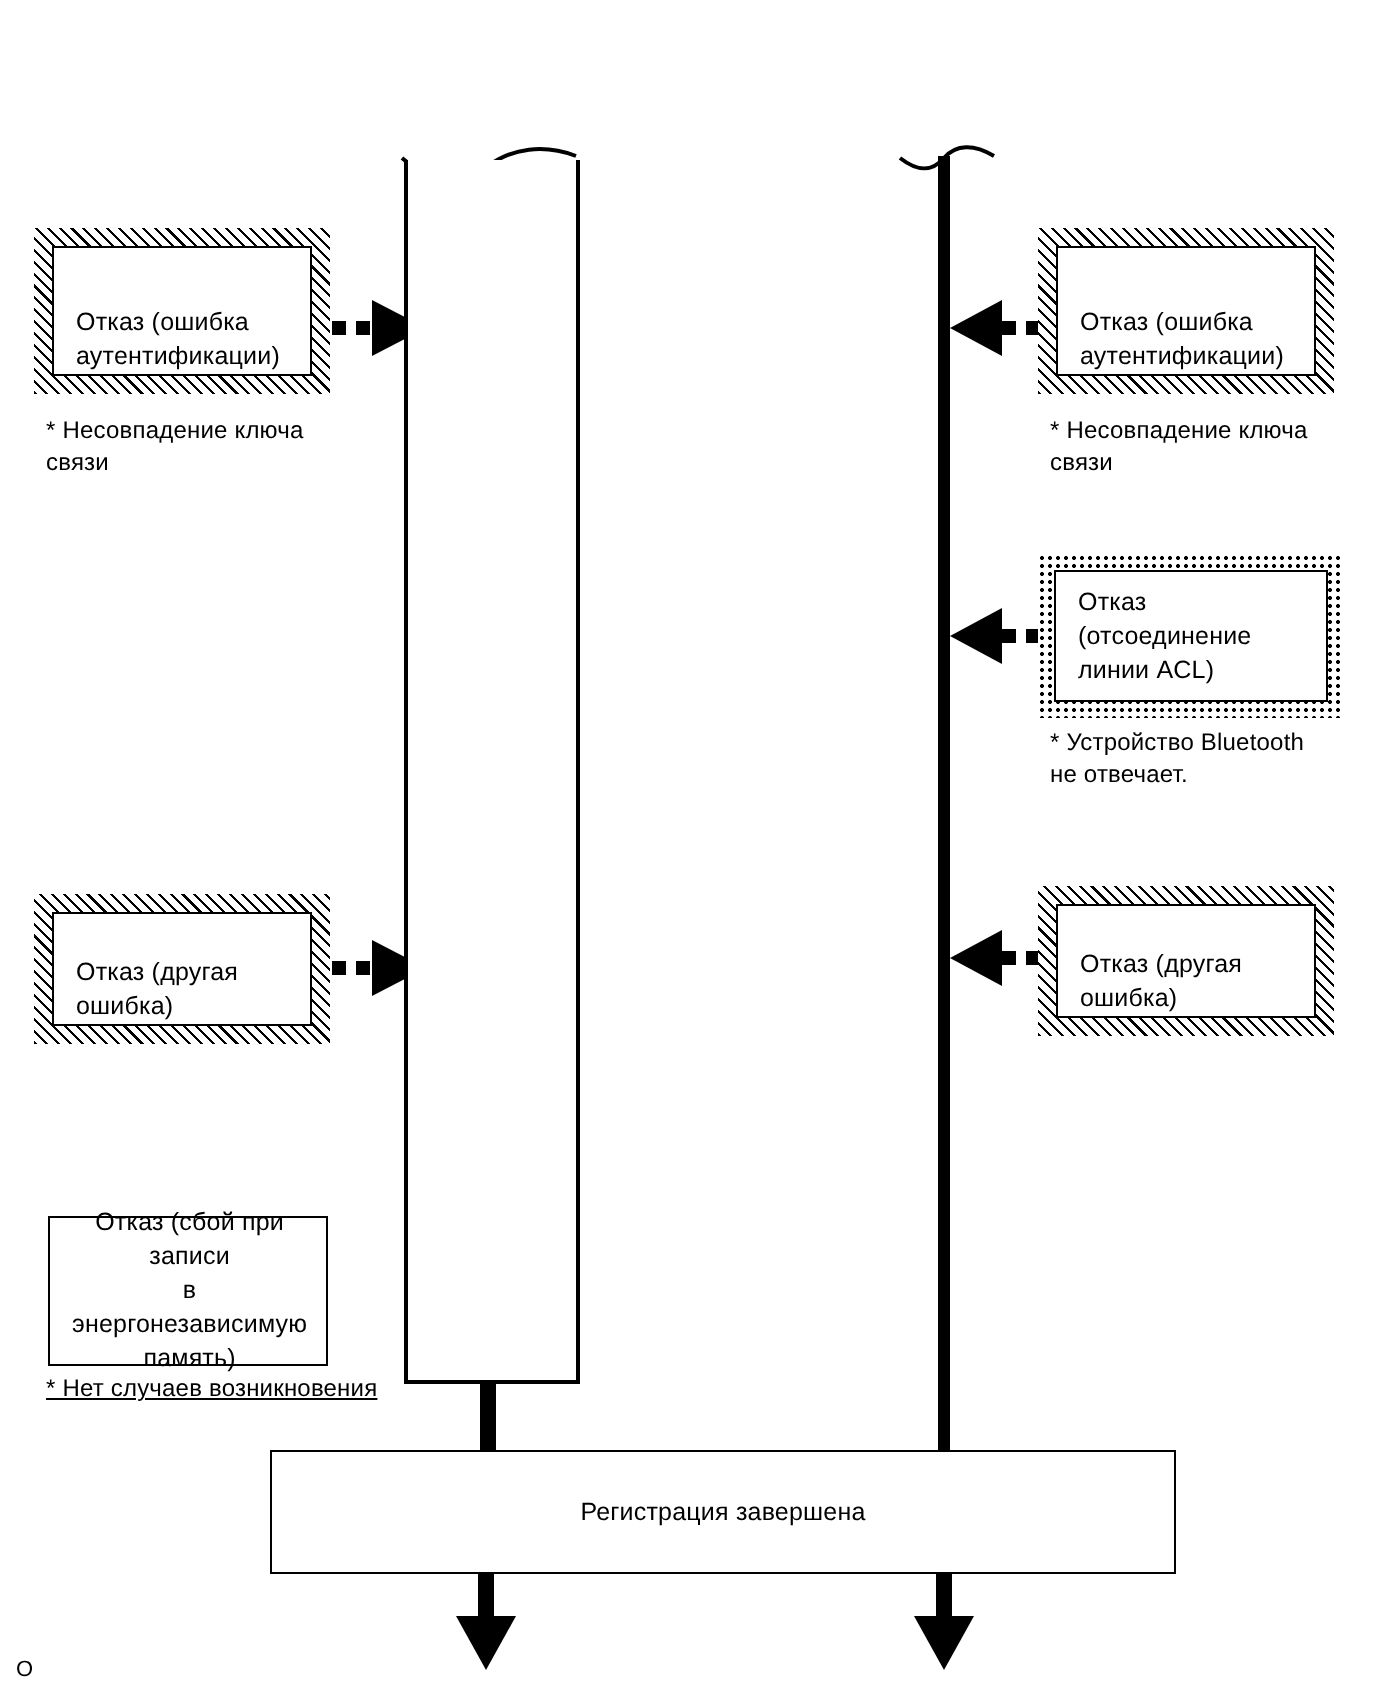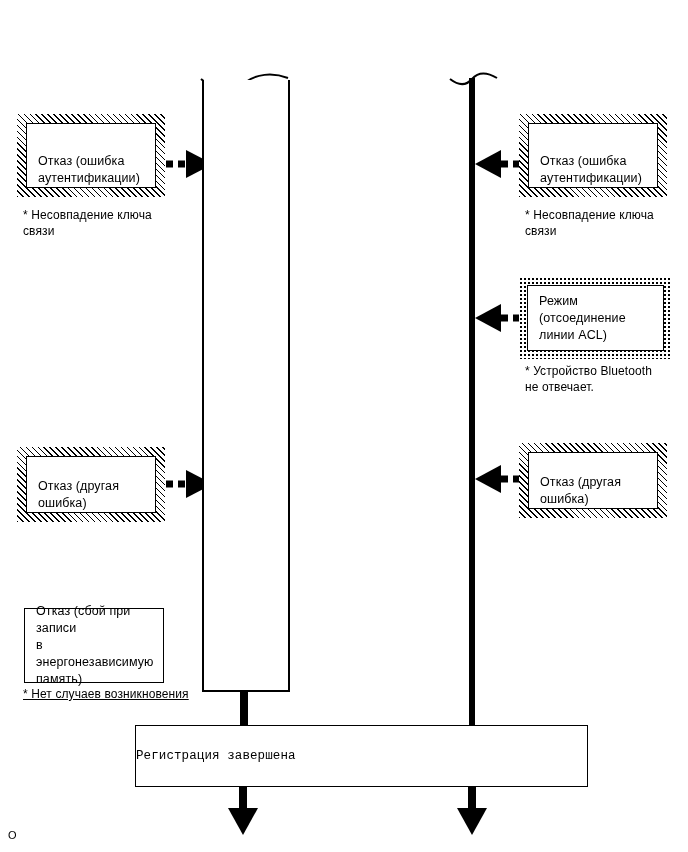--- a/index.html
+++ b/index.html
@@ -65,21 +65,21 @@
   .column-label{
     position:absolute;font-size:12.5px;line-height:17px;white-space:pre-line;
   }
 
   
   .vline{position:absolute;background:#000;}
 
   
   .bar{
     position:absolute;box-sizing:border-box;border:1.8px solid #000;
-    background:#fff;display:flex;align-items:center;font-family:Liberation Mono, monospace;
+    background:#fff;display:flex;align-items:center;justify-content:center;
   }
   .bar-label{font-size:12.5px;letter-spacing:.1px;}
 
   .corner-mark{
     position:absolute;font-size:11px;line-height:11px;
   }
 </style>
 </head>
 <body>
 
@@ -143,38 +143,38 @@
   <div class="note" style="left:23px; top:208px; width:170px;">* Несовпадение ключа
 связи</div>
 
   <div class="node hatch" style="left:17px; top:447px; width:148px; height:75px;">
     <div class="inner">
       <div class="label" style="white-space:pre-line;">Отказ (другая ошибка)</div>
     </div>
   </div>
 
   <div class="node plain" style="left:24px; top:608px; width:140px; height:75px;">
-    <div class="label" style="white-space:pre-line;">Отказ (сбой при записи
+    <div class="label" style="white-space:pre-line;text-align:center;">Отказ (сбой при записи
 в энергонезависимую
 память)</div>
   </div>
   <div class="note" style="left:23px; top:687px; width:200px;text-decoration:underline;">* Нет случаев возникновения</div>
 
   <div class="node hatch" style="left:519px; top:114px; width:148px; height:83px;">
     <div class="inner">
       <div class="label" style="white-space:pre-line;">Отказ (ошибка
 аутентификации)</div>
     </div>
   </div>
   <div class="note" style="left:525px; top:208px; width:170px;">* Несовпадение ключа
 связи</div>
 
   <div class="node dotted" style="left:519px; top:277px; width:153px; height:82px;">
     <div class="inner">
-      <div class="label" style="white-space:pre-line;">Режим (отсоединение
+      <div class="label" style="white-space:pre-line;">Отказ (отсоединение
 линии ACL)</div>
     </div>
   </div>
   <div class="note" style="left:525px; top:364px; width:175px;">* Устройство Bluetooth
 не отвечает.</div>
 
   <div class="node hatch" style="left:519px; top:443px; width:148px; height:75px;">
     <div class="inner">
       <div class="label" style="white-space:pre-line;">Отказ (другая ошибка)</div>
     </div>

